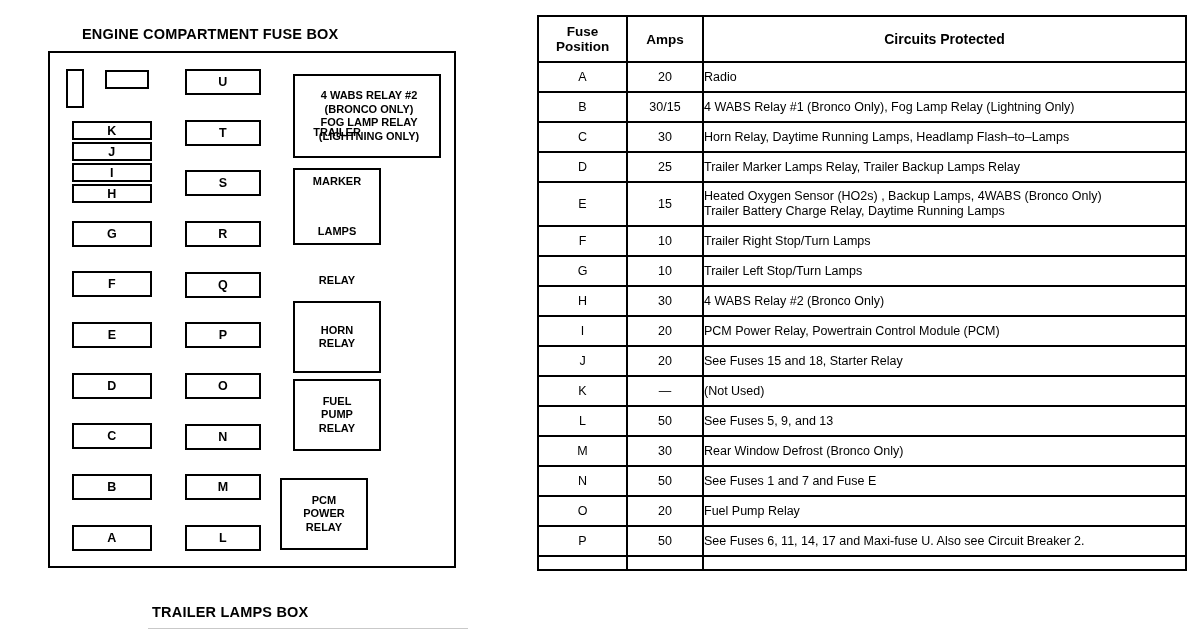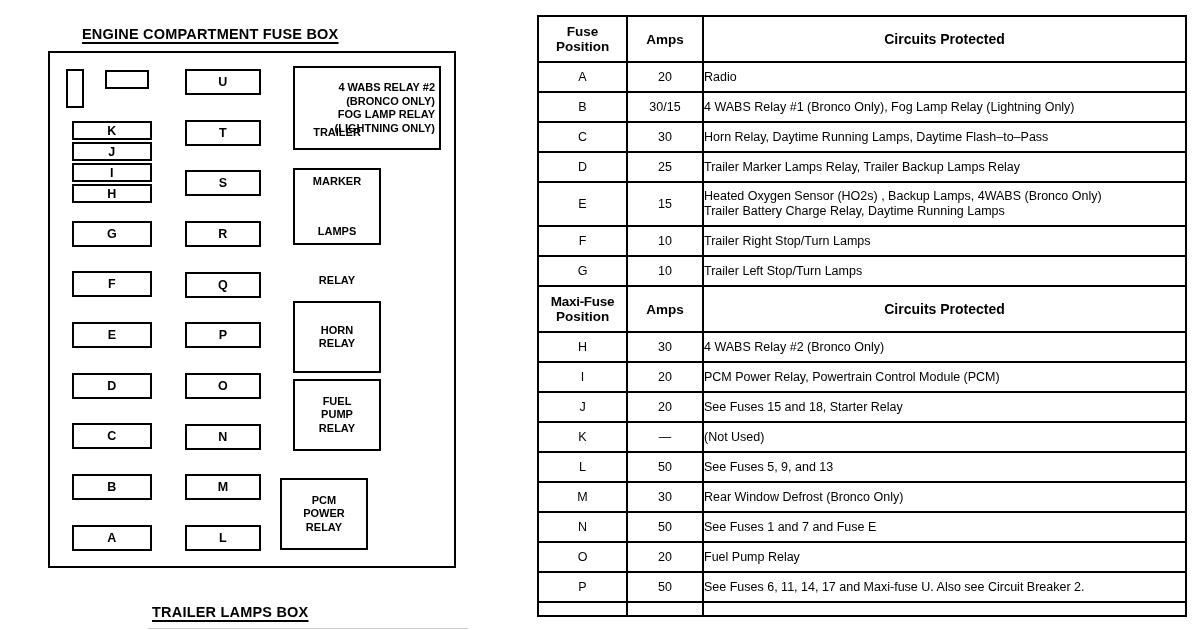--- a/index.html
+++ b/index.html
@@ -20,21 +20,20 @@
     position: absolute;
     left: 0; top: 0;
     width: 520px; height: 630px;
   }
 
   .diagram-title {
     position: absolute;
     font-weight: bold;
     font-size: 14.5px;
     letter-spacing: 0.2px;
-    text-decoration: underline;
     text-underline-offset: 3px;
     text-decoration-thickness: 2px;
     white-space: nowrap;
   }
   #title-engine { left: 82px; top: 26px; }
   #title-trailer { left: 152px; top: 604px; }
 
   
   #fuse-box-outline {
     position: absolute;
@@ -70,23 +69,24 @@
     flex-direction: column;
     align-items: center;
     justify-content: center;
     font-weight: bold;
     font-size: 11px;
     line-height: 13.5px;
     text-align: center;
     padding: 2px 4px;
   }
   .relay.left-align {
-    align-items: flex-end;
+    align-items: center;
     text-align: left;
     padding-left: 8px;
+    margin-top: 8px;
   }
   .relay span { display: block; white-space: nowrap; }
 
   
   .scan-line {
     position: absolute;
     background: #c9c9c9;
     height: 1px;
   }
 
@@ -238,21 +238,21 @@
         <td class="circ">Radio</td>
       </tr>
       <tr>
         <td class="pos">B</td>
         <td class="amp">30/15</td>
         <td class="circ">4 WABS Relay #1 (Bronco Only), Fog Lamp Relay (Lightning Only)</td>
       </tr>
       <tr>
         <td class="pos">C</td>
         <td class="amp">30</td>
-        <td class="circ">Horn Relay, Daytime Running Lamps, Daytime Flash–to–Pass</td>
+        <td class="circ">Horn Relay, Daytime Running Lamps, Headlamp Flash–to–Lamps</td>
       </tr>
       <tr>
         <td class="pos">D</td>
         <td class="amp">25</td>
         <td class="circ">Trailer Marker Lamps Relay, Trailer Backup Lamps Relay</td>
       </tr>
       <tr class="tall">
         <td class="pos">E</td>
         <td class="amp">15</td>
         <td class="circ">
@@ -264,28 +264,20 @@
         <td class="pos">F</td>
         <td class="amp">10</td>
         <td class="circ">Trailer Right Stop/Turn Lamps</td>
       </tr>
       <tr>
         <td class="pos">G</td>
         <td class="amp">10</td>
         <td class="circ">Trailer Left Stop/Turn Lamps</td>
       </tr>
 
-      <tr>
-        <th class="hdr">
-          <span class="overflow">Maxi-Fuse</span>
-          <div>Position</div>
-        </th>
-        <th class="hdr">Amps</th>
-        <th class="hdr circ">Circuits Protected</th>
-      </tr>
 
       <tr>
         <td class="pos">H</td>
         <td class="amp">30</td>
         <td class="circ">4 WABS Relay #2 (Bronco Only)</td>
       </tr>
       <tr>
         <td class="pos">I</td>
         <td class="amp">20</td>
         <td class="circ">PCM Power Relay, Powertrain Control Module (PCM)</td>

